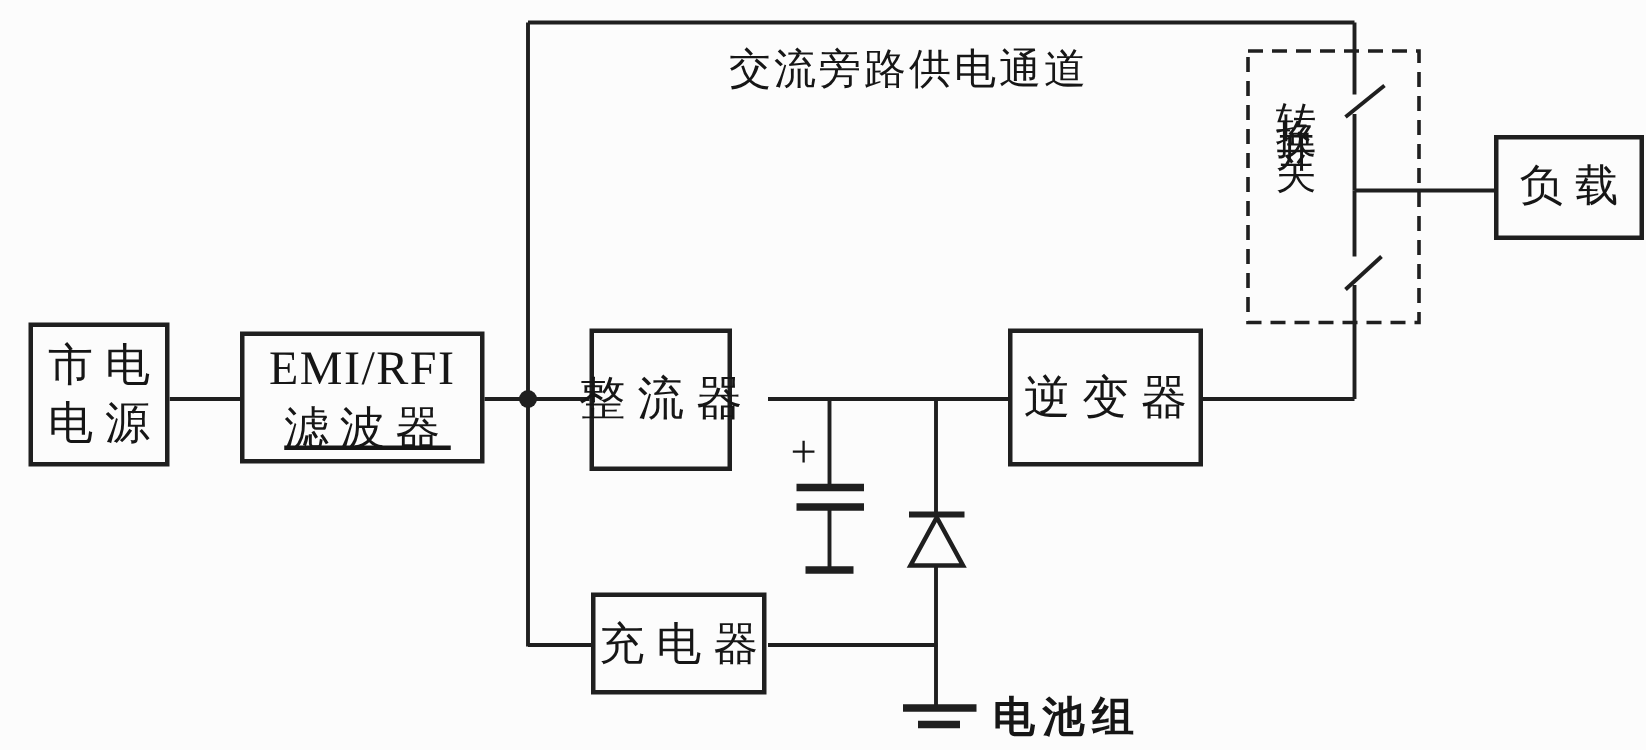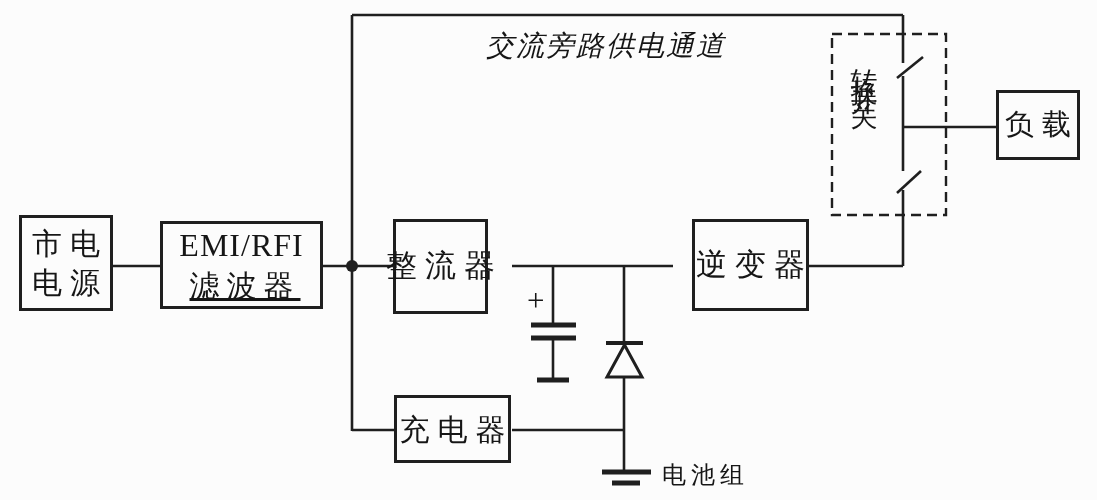--- a/index.html
+++ b/index.html
@@ -39,26 +39,26 @@
     text-align: center;
   }
   .ls { letter-spacing: 8px; padding-left: 8px; white-space: nowrap; }
 
   #mains    { left: 19px;  top: 215px; width: 94px;  height: 96px;  font-size: 30px; }
   #emi      { left: 160px; top: 221px; width: 163px; height: 88px; }
   #emi .l1  { font-size: 32px; letter-spacing: 1px; }
   #emi .l2  { font-size: 30px; letter-spacing: 7px; padding-left: 7px; text-decoration: underline; }
   #rectifier{ left: 393px; top: 219px; width: 95px; height: 95px;  font-size: 31px; }
   #charger  { left: 394px; top: 395px; width: 117px; height: 68px;  font-size: 30px; }
-  #inverter { left: 672px; top: 219px; width: 117px; height: 92px;  font-size: 31px; margin-left: 20px; }
-  #load     { left: 996px; top: 90px;  width: 84px;  height: 70px;  font-size: 29px; }
+  #inverter { left: 672px; top: 219px; width: 130px; height: 92px;  font-size: 31px; }
+  #load     { left: 996px; top: 90px;  width: 100px;  height: 70px;  font-size: 29px; }
 
   .float-label { position: absolute; white-space: nowrap; }
-  #bypass-label  { left: 486px; top: 27px;  font-size: 28px; letter-spacing: 2px; font-style: italic; }
-  #battery-label { left: 662px; top: 459px; font-size: 24px; letter-spacing: 5px; }
+  #bypass-label  { left: 486px; top: 27px;  font-size: 28px; letter-spacing: 2px; }
+  #battery-label { left: 662px; top: 459px; font-size: 28px; letter-spacing: 5px; font-weight: bold; }
   #plus-label    { left: 527px; top: 283px; font-size: 31px; }
   #switch-label {
     position: absolute;
     left: 846px; top: 47px; height: 172px;
     writing-mode: vertical-rl;
     text-orientation: upright;
     font-size: 27px;
     letter-spacing: 11px;
     display: flex; align-items: center;
   }

